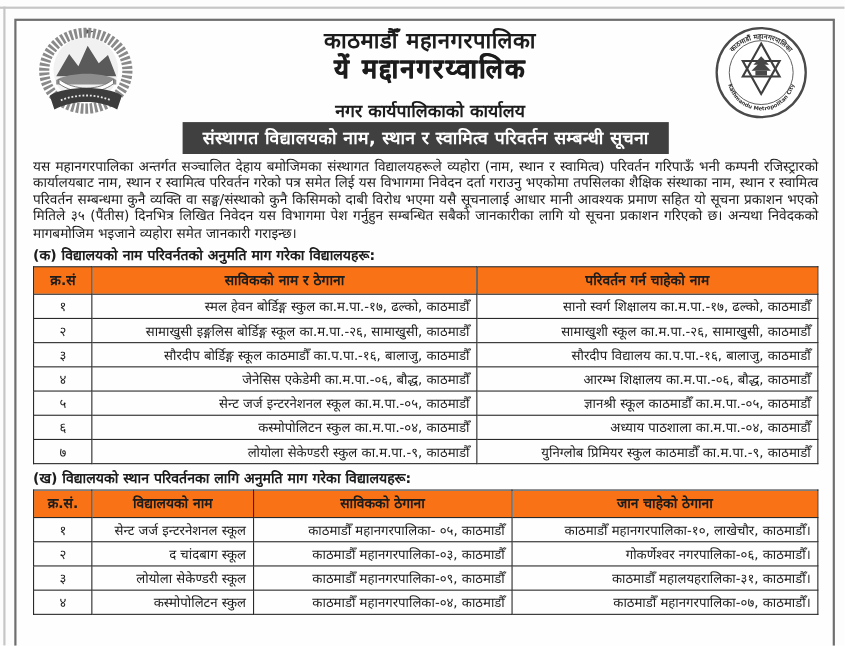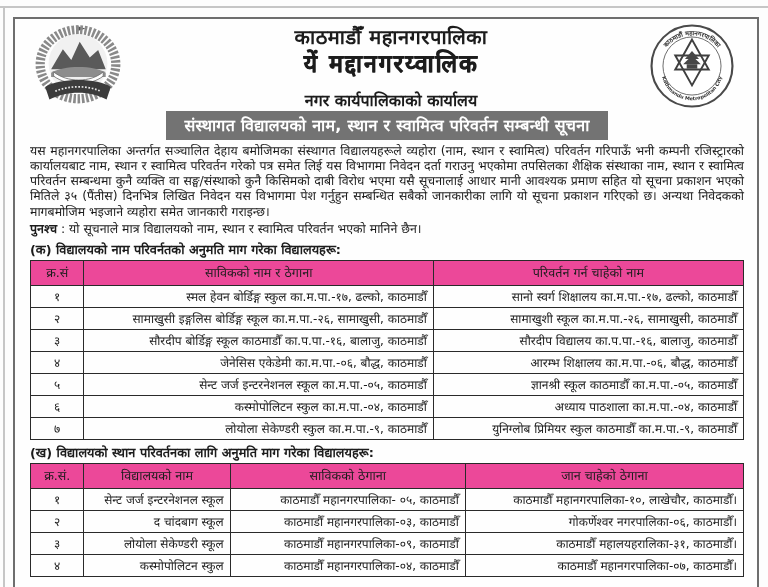--- a/index.html
+++ b/index.html
@@ -23,32 +23,32 @@
   .title-ranjana{
     font-size:23px;font-weight:bold;letter-spacing:2px;margin-top:1px;
     font-family:"DejaVu Serif","Liberation Serif",serif;
     transform:scaleY(1.08);text-shadow:.6px 0 0 #1c1c1c;
   }
   .office{font-size:16px;font-weight:bold;margin-top:16px;}
   .dept{font-size:12.5px;font-weight:bold;margin-top:1px;}
   
   .banner-wrap{text-align:center;margin-top:3px;}
   .banner{
-    display:inline-block;background:#737373;color:#ffffff;font-weight:bold;
+    display:inline-block;background:#404040;color:#ffffff;font-weight:bold;
     font-size:16px;padding:3px 18px 4px;letter-spacing:.3px;
   }
   .date-line{text-align:center;font-weight:bold;font-size:12.5px;margin-top:4px;}
   .body-par{font-size:12.4px;line-height:1.22;text-align:justify;margin-top:3px;}
   .ps{font-size:12.4px;margin-top:1px;}
   .ps b{font-weight:bold;}
   .sec-head{font-size:12.8px;font-weight:bold;margin:3px 0 2px;}
   
   table{width:100%;border-collapse:collapse;table-layout:fixed;font-size:12px;}
   th,td{border:1.2px solid #2a2a2a;padding:1px 6px;overflow:hidden;}
-  th{background:#ec4899;font-weight:normal;height:22px;font-size:12.6px;text-align:center;}
+  th{background:#f97316;font-weight:bold;height:22px;font-size:12.6px;text-align:center;}
   td{height:19px;white-space:nowrap;text-align:right;}
   td.num{text-align:center;}
   .tblA col.c1{width:7.5%;}  .tblA col.c2{width:49%;}  .tblA col.c3{width:43.5%;}
   .tblB col.c1{width:7.5%;}  .tblB col.c2{width:20.5%;} .tblB col.c3{width:33%;} .tblB col.c4{width:39%;}
 </style>
 </head>
 <body>
 
 <div class="page">
   <div class="scan-top"></div>
@@ -100,21 +100,20 @@
       </div>
     </div>
 
     <div class="banner-wrap">
       <div class="banner">संस्थागत विद्यालयको नाम, स्थान र स्वामित्व परिवर्तन सम्बन्धी सूचना</div>
     </div>
 
 
     <div class="body-par">यस महानगरपालिका अन्तर्गत सञ्चालित देहाय बमोजिमका संस्थागत विद्यालयहरूले व्यहोरा (नाम, स्थान र स्वामित्व) परिवर्तन गरिपाऊँ भनी कम्पनी रजिस्ट्रारको कार्यालयबाट नाम, स्थान र स्वामित्व परिवर्तन गरेको पत्र समेत लिई यस विभागमा निवेदन दर्ता गराउनु भएकोमा तपसिलका शैक्षिक संस्थाका नाम, स्थान र स्वामित्व परिवर्तन सम्बन्धमा कुनै व्यक्ति वा सङ्घ/संस्थाको कुनै किसिमको दाबी विरोध भएमा यसै सूचनालाई आधार मानी आवश्यक प्रमाण सहित यो सूचना प्रकाशन भएको मितिले ३५ (पैंतीस) दिनभित्र लिखित निवेदन यस विभागमा पेश गर्नुहुन सम्बन्धित सबैको जानकारीका लागि यो सूचना प्रकाशन गरिएको छ। अन्यथा निवेदकको मागबमोजिम भइजाने व्यहोरा समेत जानकारी गराइन्छ।</div>
 
-    <div class="ps"><b>पुनश्च</b><span> : यो सूचनाले मात्र विद्यालयको नाम, स्थान र स्वामित्व परिवर्तन भएको मानिने छैन।</span></div>
 
     <div class="sec-head">(क) विद्यालयको नाम परिवर्नतको अनुमति माग गरेका विद्यालयहरू:</div>
     <table class="tblA">
       <colgroup>
           <col class="c1">
           <col class="c2">
           <col class="c3">
         </colgroup>
       <thead>
           <tr>

